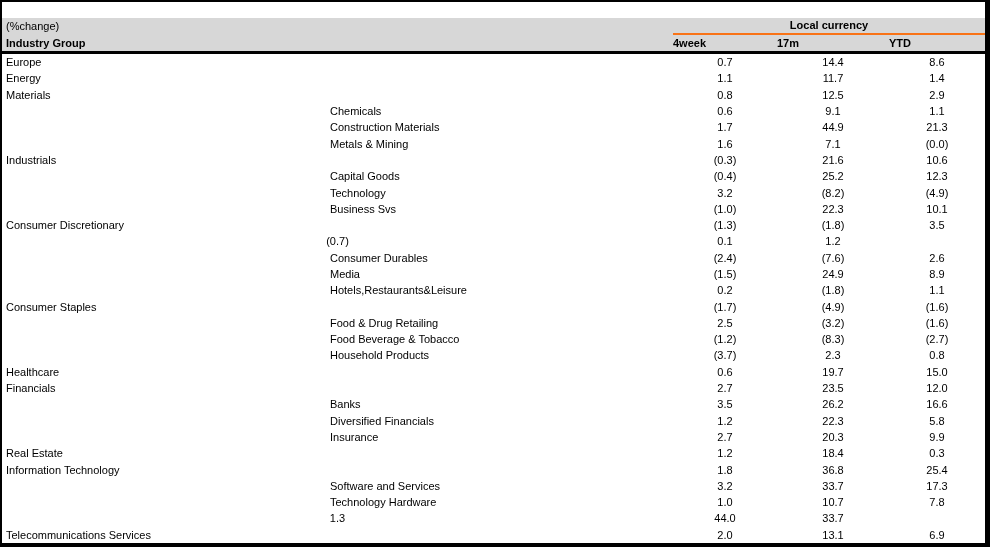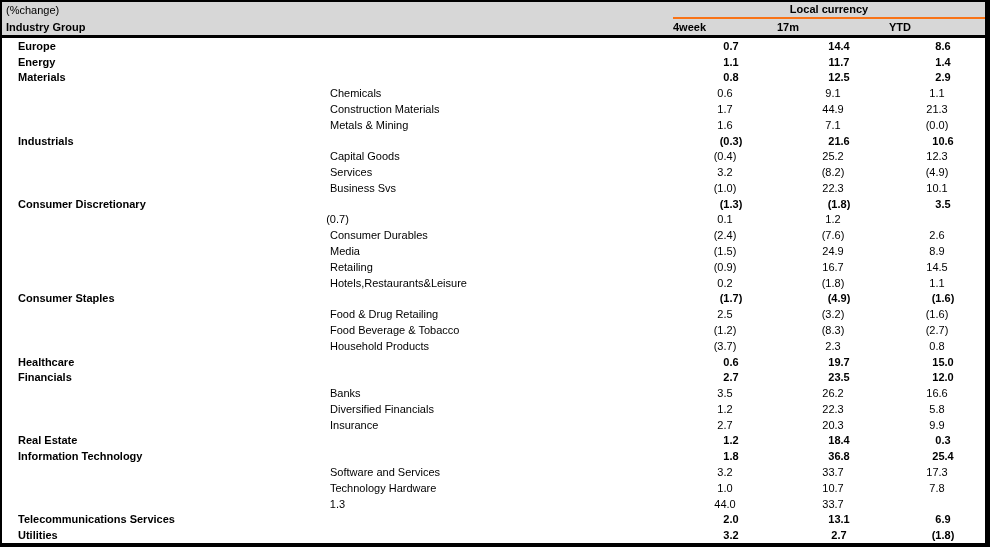--- a/index.html
+++ b/index.html
@@ -19,20 +19,21 @@
     border-right: 5px solid #000;
     border-bottom: 4px solid #000;
     overflow: hidden;
   }
   
   .hdr { background: #d7d7d7; border-bottom: 3px solid #000; }
   .hdr-row1 {
     display: grid;
     grid-template-columns: 671px 1fr;
     height: 17px;
+    margin-top: 16px;
   }
   .pct-change {
     font-size: 11px;
     line-height: 16px;
     padding-left: 4px;
     font-weight: normal;
   }
   .lc-cell {
     border-bottom: 2px solid #f97316;
     text-align: center;
@@ -59,21 +60,21 @@
   .row {
     flex: 1 1 0;
     display: grid;
     grid-template-columns: 671px 104px 112px 96px;
     align-items: center;
     font-size: 11px;
   }
   .row .lbl { padding-left: 4px; white-space: nowrap; }
   .row .lbl.sub { padding-left: 328px; font-weight: normal; }
   .row .val { text-align: center; }
-  .row.grp .lbl, .row.grp .val { font-weight: bold; margin-left: 12px; }
+  .row.grp .lbl, .row.grp .val { font-weight: normal; }
 </style>
 </head>
 <body>
 
 <div class="tbl">
   <div class="hdr">
     <div class="hdr-row1">
       <div class="pct-change">(%change)</div>
       <div class="lc-cell">Local currency</div>
     </div>
@@ -127,21 +128,21 @@
         <div class="val c2">21.6</div>
         <div class="val c3">10.6</div>
       </div>
       <div class="row">
         <div class="lbl sub">Capital Goods</div>
         <div class="val c1">(0.4)</div>
         <div class="val c2">25.2</div>
         <div class="val c3">12.3</div>
       </div>
       <div class="row">
-        <div class="lbl sub">Services</div>
+        <div class="lbl sub">Technology</div>
         <div class="val c1">3.2</div>
         <div class="val c2">(8.2)</div>
         <div class="val c3">(4.9)</div>
       </div>
       <div class="row">
         <div class="lbl sub">Business Svs</div>
         <div class="val c1">(1.0)</div>
         <div class="val c2">22.3</div>
         <div class="val c3">10.1</div>
       </div>
@@ -162,26 +163,20 @@
         <div class="val c2">(7.6)</div>
         <div class="val c3">2.6</div>
       </div>
       <div class="row">
         <div class="lbl sub">Media</div>
         <div class="val c1">(1.5)</div>
         <div class="val c2">24.9</div>
         <div class="val c3">8.9</div>
       </div>
       <div class="row">
-        <div class="lbl sub">Retailing</div>
-        <div class="val c1">(0.9)</div>
-        <div class="val c2">16.7</div>
-        <div class="val c3">14.5</div>
-      </div>
-      <div class="row">
         <div class="lbl sub">Hotels,Restaurants&amp;Leisure</div>
         <div class="val c1">0.2</div>
         <div class="val c2">(1.8)</div>
         <div class="val c3">1.1</div>
       </div>
       <div class="row grp">
         <div class="lbl">Consumer Staples</div>
         <div class="val c1">(1.7)</div>
         <div class="val c2">(4.9)</div>
         <div class="val c3">(1.6)</div>

